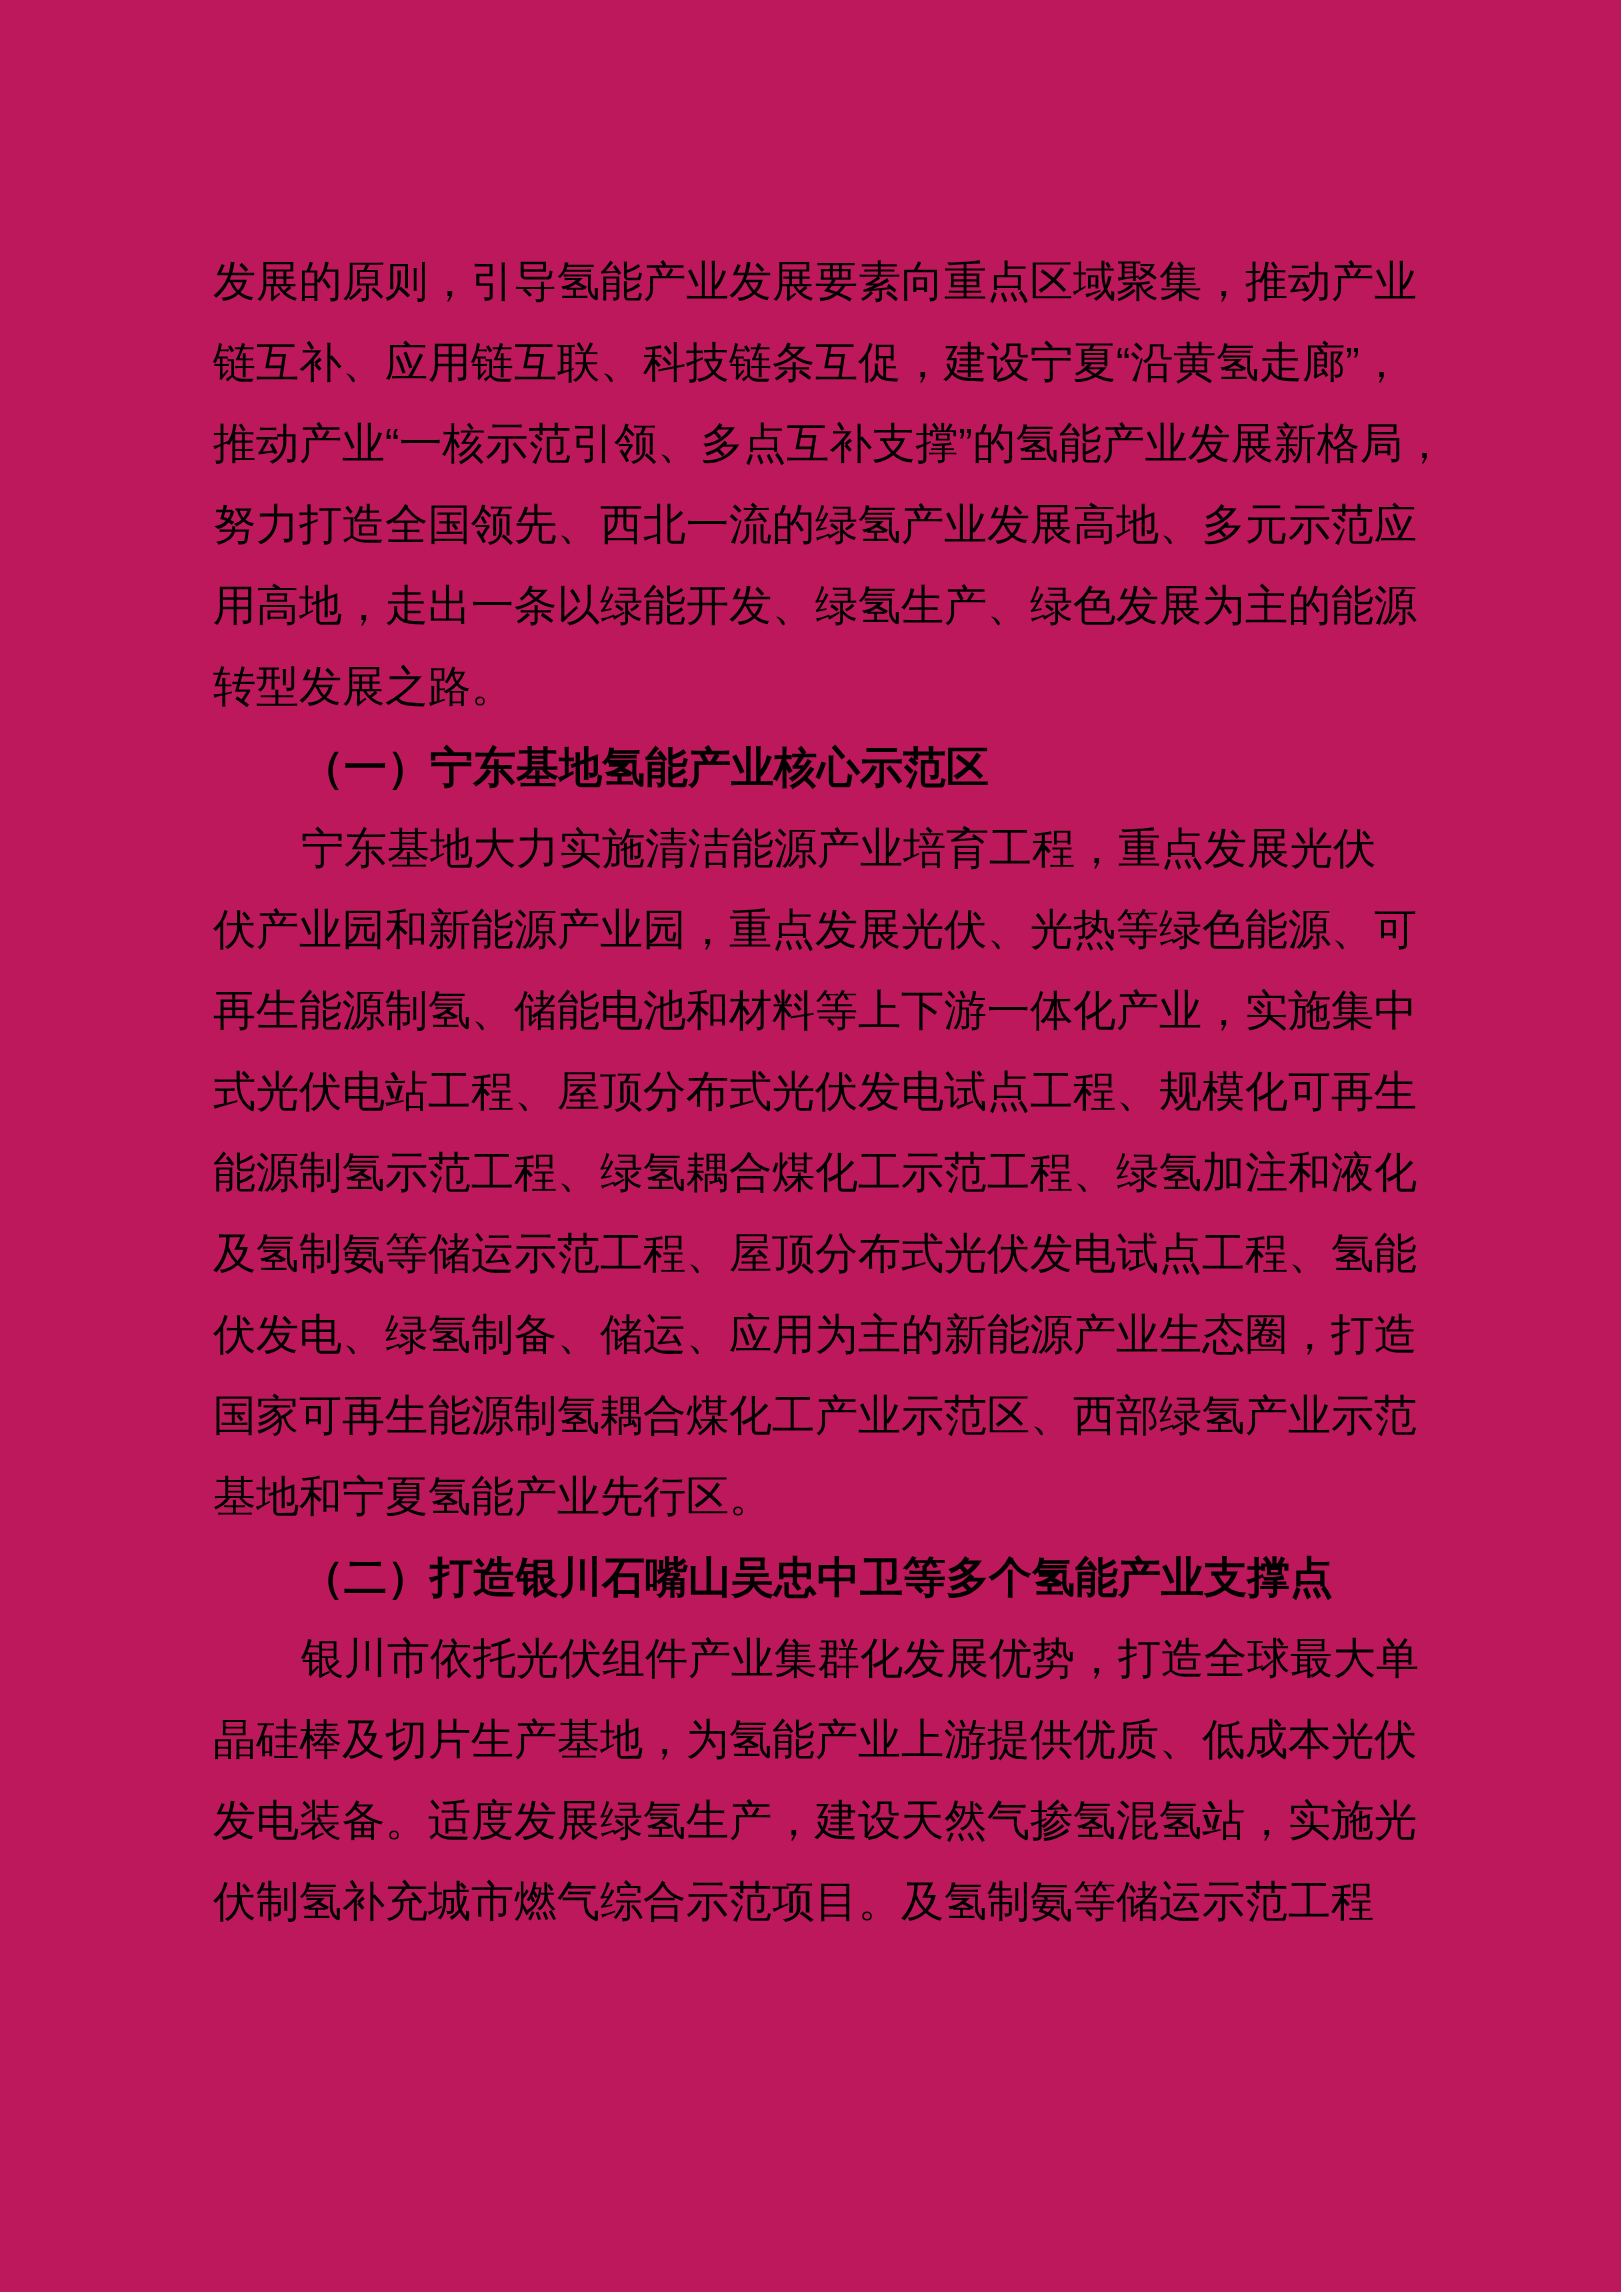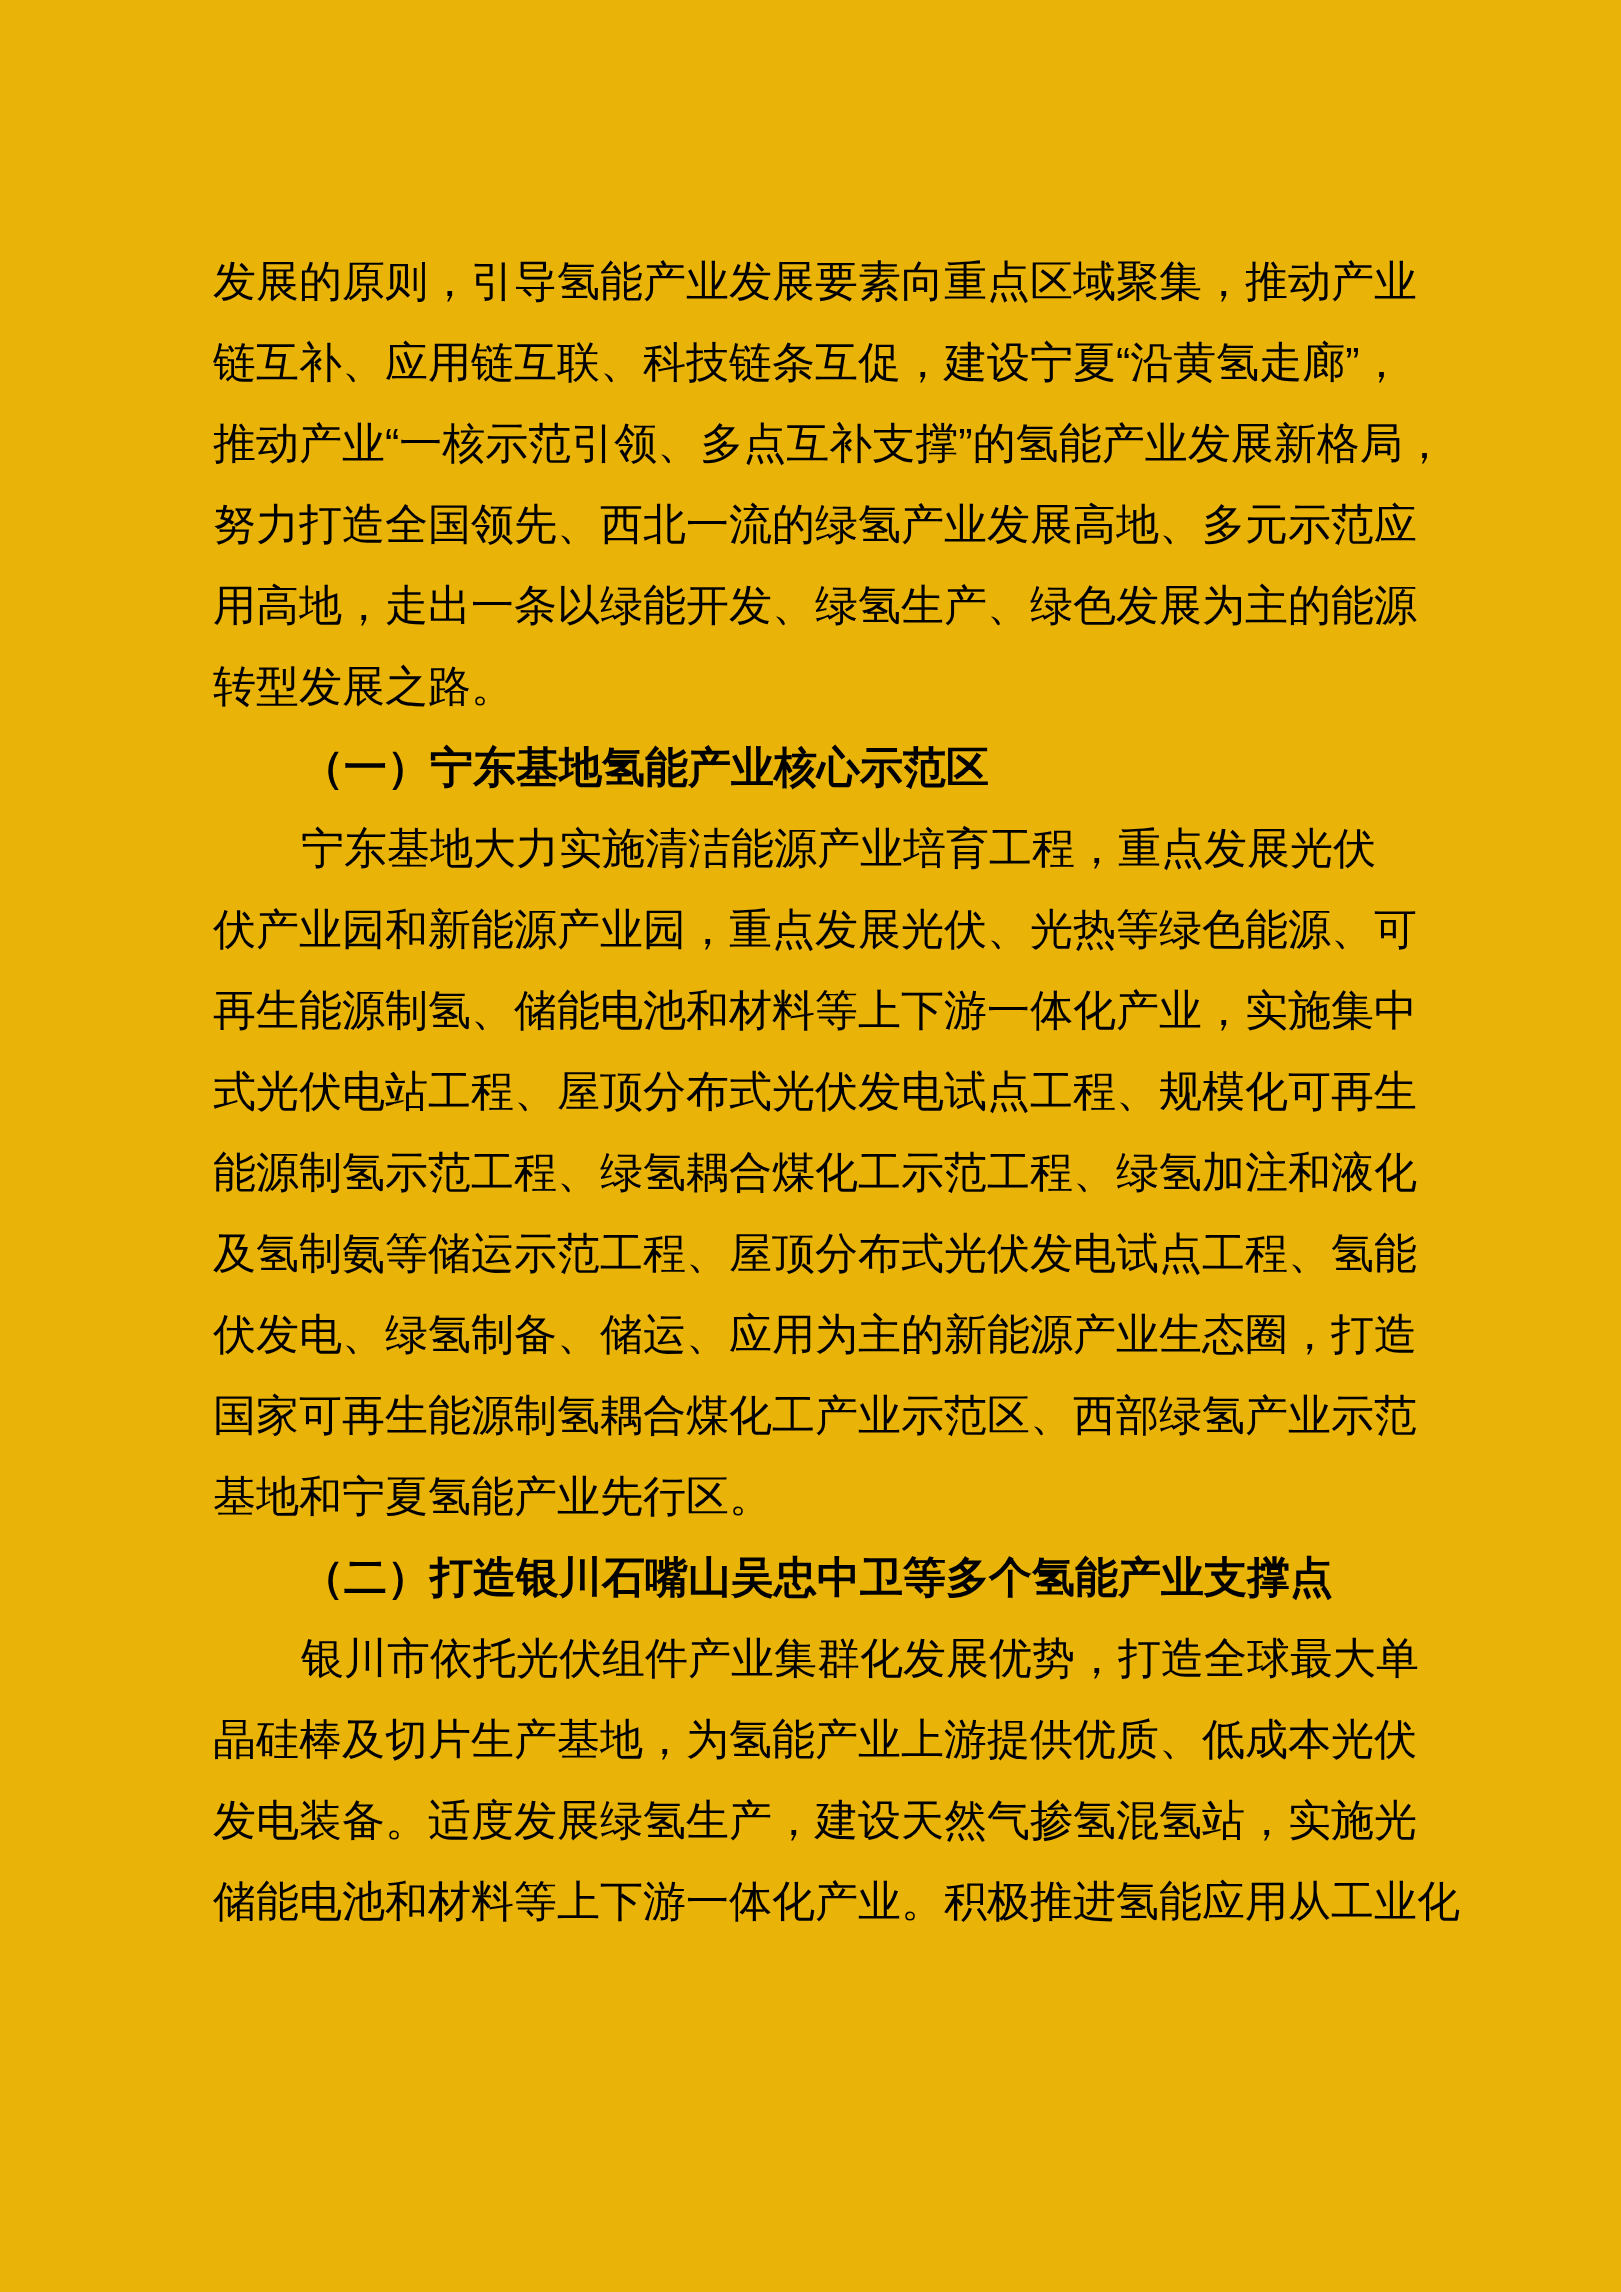--- a/index.html
+++ b/index.html
@@ -4,21 +4,21 @@
 <style>
   html, body {
     margin: 0;
     padding: 0;
     background: #ffffff;
   }
   .page {
     position: relative;
     width: 1621px;
     height: 2293px;
-    background: #eab308;
+    background: #be185d;
     overflow: hidden;
   }
   .content {
     position: absolute;
     left: 213px;
     top: 241px;
     width: 1220px;
   }
   .line {
     font-family: "Liberation Sans", sans-serif;
@@ -61,17 +61,17 @@
     <div class="line">及氢制氨等储运示范工程、屋顶分布式光伏发电试点工程、氢能</div>
     <div class="line">伏发电、绿氢制备、储运、应用为主的新能源产业生态圈，打造</div>
     <div class="line">国家可再生能源制氢耦合煤化工产业示范区、西部绿氢产业示范</div>
     <div class="line">基地和宁夏氢能产业先行区。</div>
 
     <div class="line heading">（二）打造银川石嘴山吴忠中卫等多个氢能产业支撑点</div>
 
     <div class="line indent">银川市依托光伏组件产业集群化发展优势，打造全球最大单</div>
     <div class="line">晶硅棒及切片生产基地，为氢能产业上游提供优质、低成本光伏</div>
     <div class="line">发电装备。适度发展绿氢生产，建设天然气掺氢混氢站，实施光</div>
-    <div class="line">储能电池和材料等上下游一体化产业。积极推进氢能应用从工业化</div>
+    <div class="line">伏制氢补充城市燃气综合示范项目。及氢制氨等储运示范工程</div>
 
   </div>
 </div>
 
 
 </body></html>

